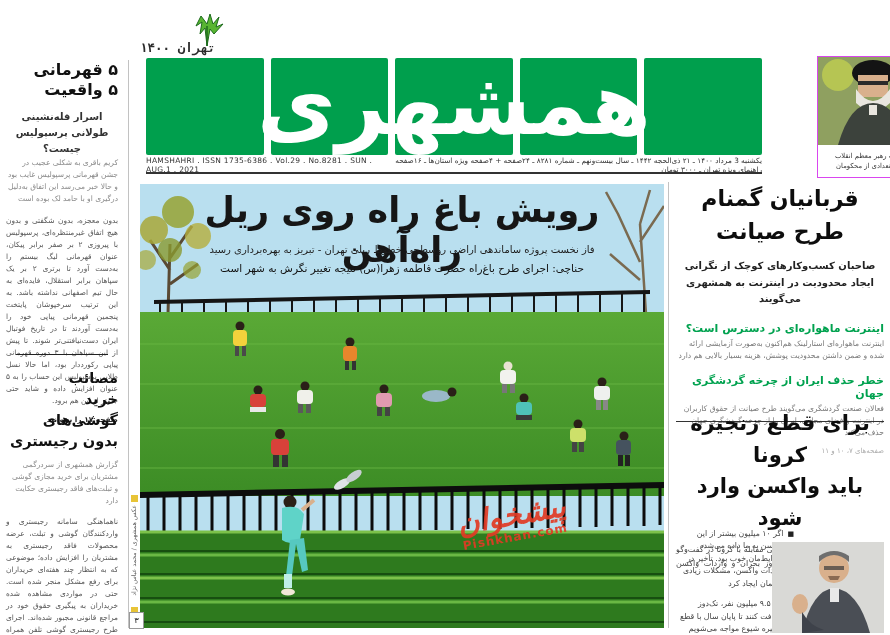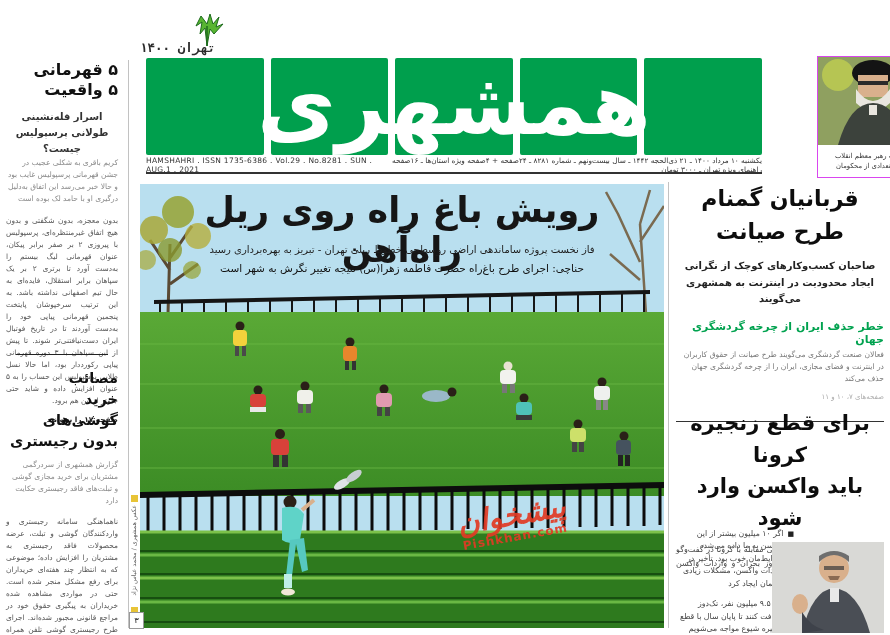--- a/index.html
+++ b/index.html
@@ -80,21 +80,21 @@
     <div class="sq"></div>
     <div class="sq"></div>
     <div class="sq"></div>
     <div class="sq"></div>
     <div class="sq"></div>
   </div>
   <div class="mast-word fa">همشهری</div>
 
   <div class="infoline">
     <span class="info-lat">HAMSHAHRI . ISSN 1735-6386 . Vol.29 . No.8281 . SUN . AUG.1 . 2021</span>
-    <span class="info-fa fa">یکشنبه ۱۰ مرداد ۱۴۰۰ ـ ۲۱ ذی‌الحجه ۱۴۴۲ ـ سال بیست‌ونهم ـ شماره ۸۲۸۱ ـ ۲۴صفحه + ۴صفحه ویژه استان‌ها ـ ۱۶صفحه راهنمای ویژه تهران ـ ۳۰۰۰ تومان</span>
+    <span class="info-fa fa">یکشنبه 3 مرداد ۱۴۰۰ ـ ۲۱ ذی‌الحجه ۱۴۴۲ ـ سال بیست‌ونهم ـ شماره ۸۲۸۱ ـ ۲۴صفحه + ۴صفحه ویژه استان‌ها ـ ۱۶صفحه راهنمای ویژه تهران ـ ۳۰۰۰ تومان</span>
   </div>
   <div class="hrule" style="left:146px;top:172px;width:616px;height:2px;background:#333;"></div>
 
   <div class="leader">
     <svg width="110" height="88" viewBox="0 0 110 88">
       <rect width="110" height="88" fill="#8fa060"></rect>
       <circle cx="20" cy="18" r="16" fill="#c6d44e" opacity=".7"></circle>
       <circle cx="92" cy="14" r="14" fill="#6f8a4a" opacity=".8"></circle>
       <circle cx="75" cy="60" r="22" fill="#7d9655" opacity=".6"></circle>
       <ellipse cx="55" cy="16" rx="21" ry="13" fill="#141414"></ellipse>
@@ -278,20 +278,24 @@
     <div class="credit-txt fa">عکس همشهری / محمد عباس نژاد</div>
     <div class="credit-dot" style="top:102px;"></div>
   </div>
   <div class="pagebadge fa">۳</div>
 
   <div class="abs rc fa" style="top:182px;">
     <div class="rc-h1">قربانیان گمنام
 طرح صیانت</div>
     <div class="rc-sub" style="margin-top:10px;">صاحبان کسب‌وکارهای کوچک از نگرانی ایجاد محدودیت در اینترنت به همشهری می‌گویند</div>
 
+    <div style="margin-top:14px;">
+      <div class="rc-item-t">اینترنت ماهواره‌ای در دسترس است؟</div>
+      <div class="rc-item-b" style="margin-top:3px;">اینترنت ماهواره‌ای استارلینک هم‌اکنون به‌صورت آزمایشی ارائه شده و ضمن داشتن محدودیت پوشش، هزینه بسیار بالایی هم دارد</div>
+    </div>
     <div style="margin-top:12px;">
       <div class="rc-item-t">خطر حذف ایران از چرخه گردشگری جهان</div>
       <div class="rc-item-b" style="margin-top:3px;">فعالان صنعت گردشگری می‌گویند طرح صیانت از حقوق کاربران در اینترنت و فضای مجازی، ایران را از چرخه گردشگری جهان حذف می‌کند</div>
     </div>
     <div class="rc-ref" style="margin-top:8px;">صفحه‌های ۷، ۱۰ و ۱۱</div>
   </div>
 
   <div class="hrule" style="left:676px;top:421px;width:208px;background:#333;"></div>
 
   <div class="abs rc fa" style="top:408px;">

